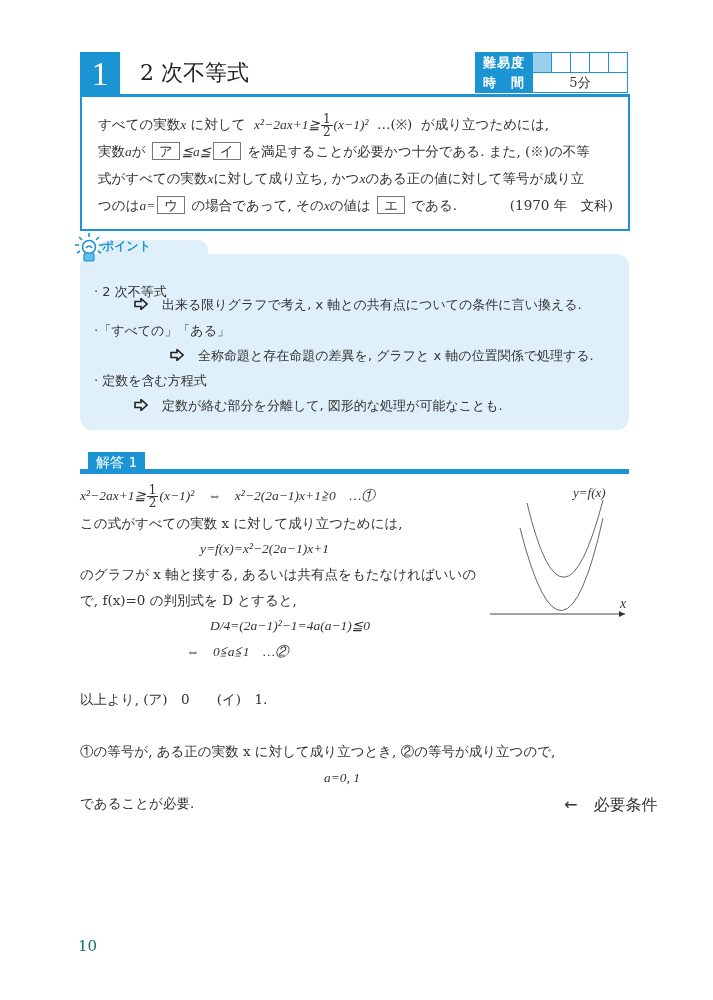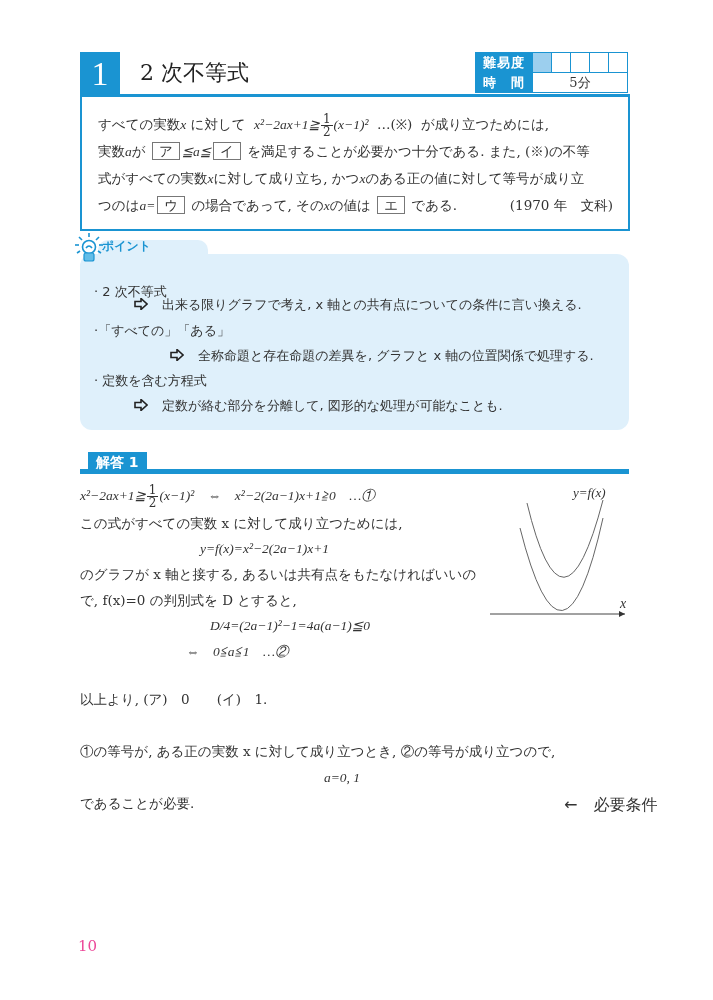--- a/index.html
+++ b/index.html
@@ -35,26 +35,26 @@
                background:#dff0fb; border-radius:12px; }
   .point-tabbg { position:absolute; left:98px; top:240px; width:110px; height:22px; background:#dff0fb;
                  border-radius:10px 10px 0 0; }
   .pt-line { position:absolute; font-family:"DejaVu Sans",sans-serif; font-size:13px; color:#333; }
   .arrow { display:inline-block; width:14px; height:12px; margin-right:14px; vertical-align:-1px; }
 
   
   .ans-head { position:absolute; left:80px; top:452px; width:549px; height:22px; }
   .ans-rule { position:absolute; left:0; bottom:0; width:549px; height:5px; background:#1a94d2; }
   .ans-tag { position:absolute; left:8px; top:0; height:21px; padding:0 8px; background:#1a94d2; color:#fff;
-             font-family:"DejaVu Sans",sans-serif; font-weight:bold; font-size:14px; line-height:21px; }
+             font-family:"DejaVu Sans",sans-serif; font-weight:normal; font-size:14px; line-height:21px; }
 
   .line { position:absolute; font-size:13.5px; color:#333; white-space:nowrap; }
 
   .graph { position:absolute; left:485px; top:478px; width:145px; height:145px; }
-  .page-num { position:absolute; left:78px; top:937px; font-size:15px; color:#ec4899; }
+  .page-num { position:absolute; left:78px; top:937px; font-size:15px; color:#0f766e; }
 </style>
 </head>
 <body>
 
 <div class="prob-header">
   <div class="prob-num">1</div>
   <div class="prob-title">2 次不等式</div>
   <table class="meta-table">
     <tbody>
         <tr>

